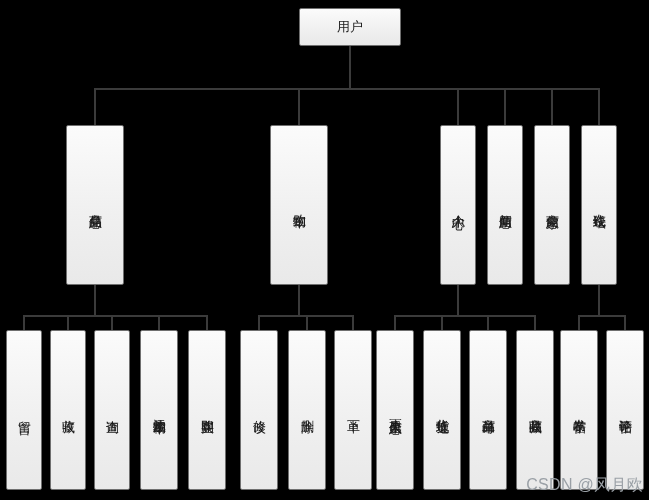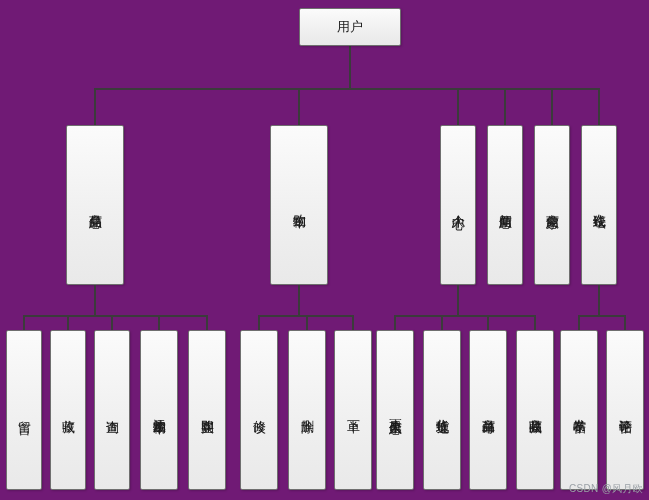--- a/index.html
+++ b/index.html
@@ -7,21 +7,21 @@
     padding: 0;
     background: #ffffff;
   }
   body {
     font-family: "Liberation Sans", sans-serif;
   }
   #canvas {
     position: relative;
     width: 649px;
     height: 500px;
-    background: #701a75;
+    background: #000000;
     overflow: hidden;
   }
   .node {
     position: absolute;
     box-sizing: border-box;
     border: 1px solid #6f6f6f;
     background: #f2f2f2;
     background: linear-gradient(to bottom, #fbfbfb 0%, #f0f0f0 55%, #e9e9e9 100%);
     border-radius: 2px;
     box-shadow: 1px 1px 2px rgba(0,0,0,0.18);
@@ -46,21 +46,21 @@
     white-space: pre-line;
   }
   .connector {
     position: absolute;
     background: #3b3b3b;
   }
   .watermark {
     position: absolute;
     right: 6px;
     bottom: 4px;
-    font-size: 10px;
+    font-size: 16px;
     color: #9aa0a6;
     letter-spacing: 0.3px;
   }
 </style>
 </head>
 <body>
 
 <div id="canvas">
     <div class="connector" style="left: 349.2px; top: 46px; width: 1.6px; height: 42px;"></div>
     <div class="connector" style="left: 95px; top: 88px; width: 504px; height: 1.6px;"></div>

